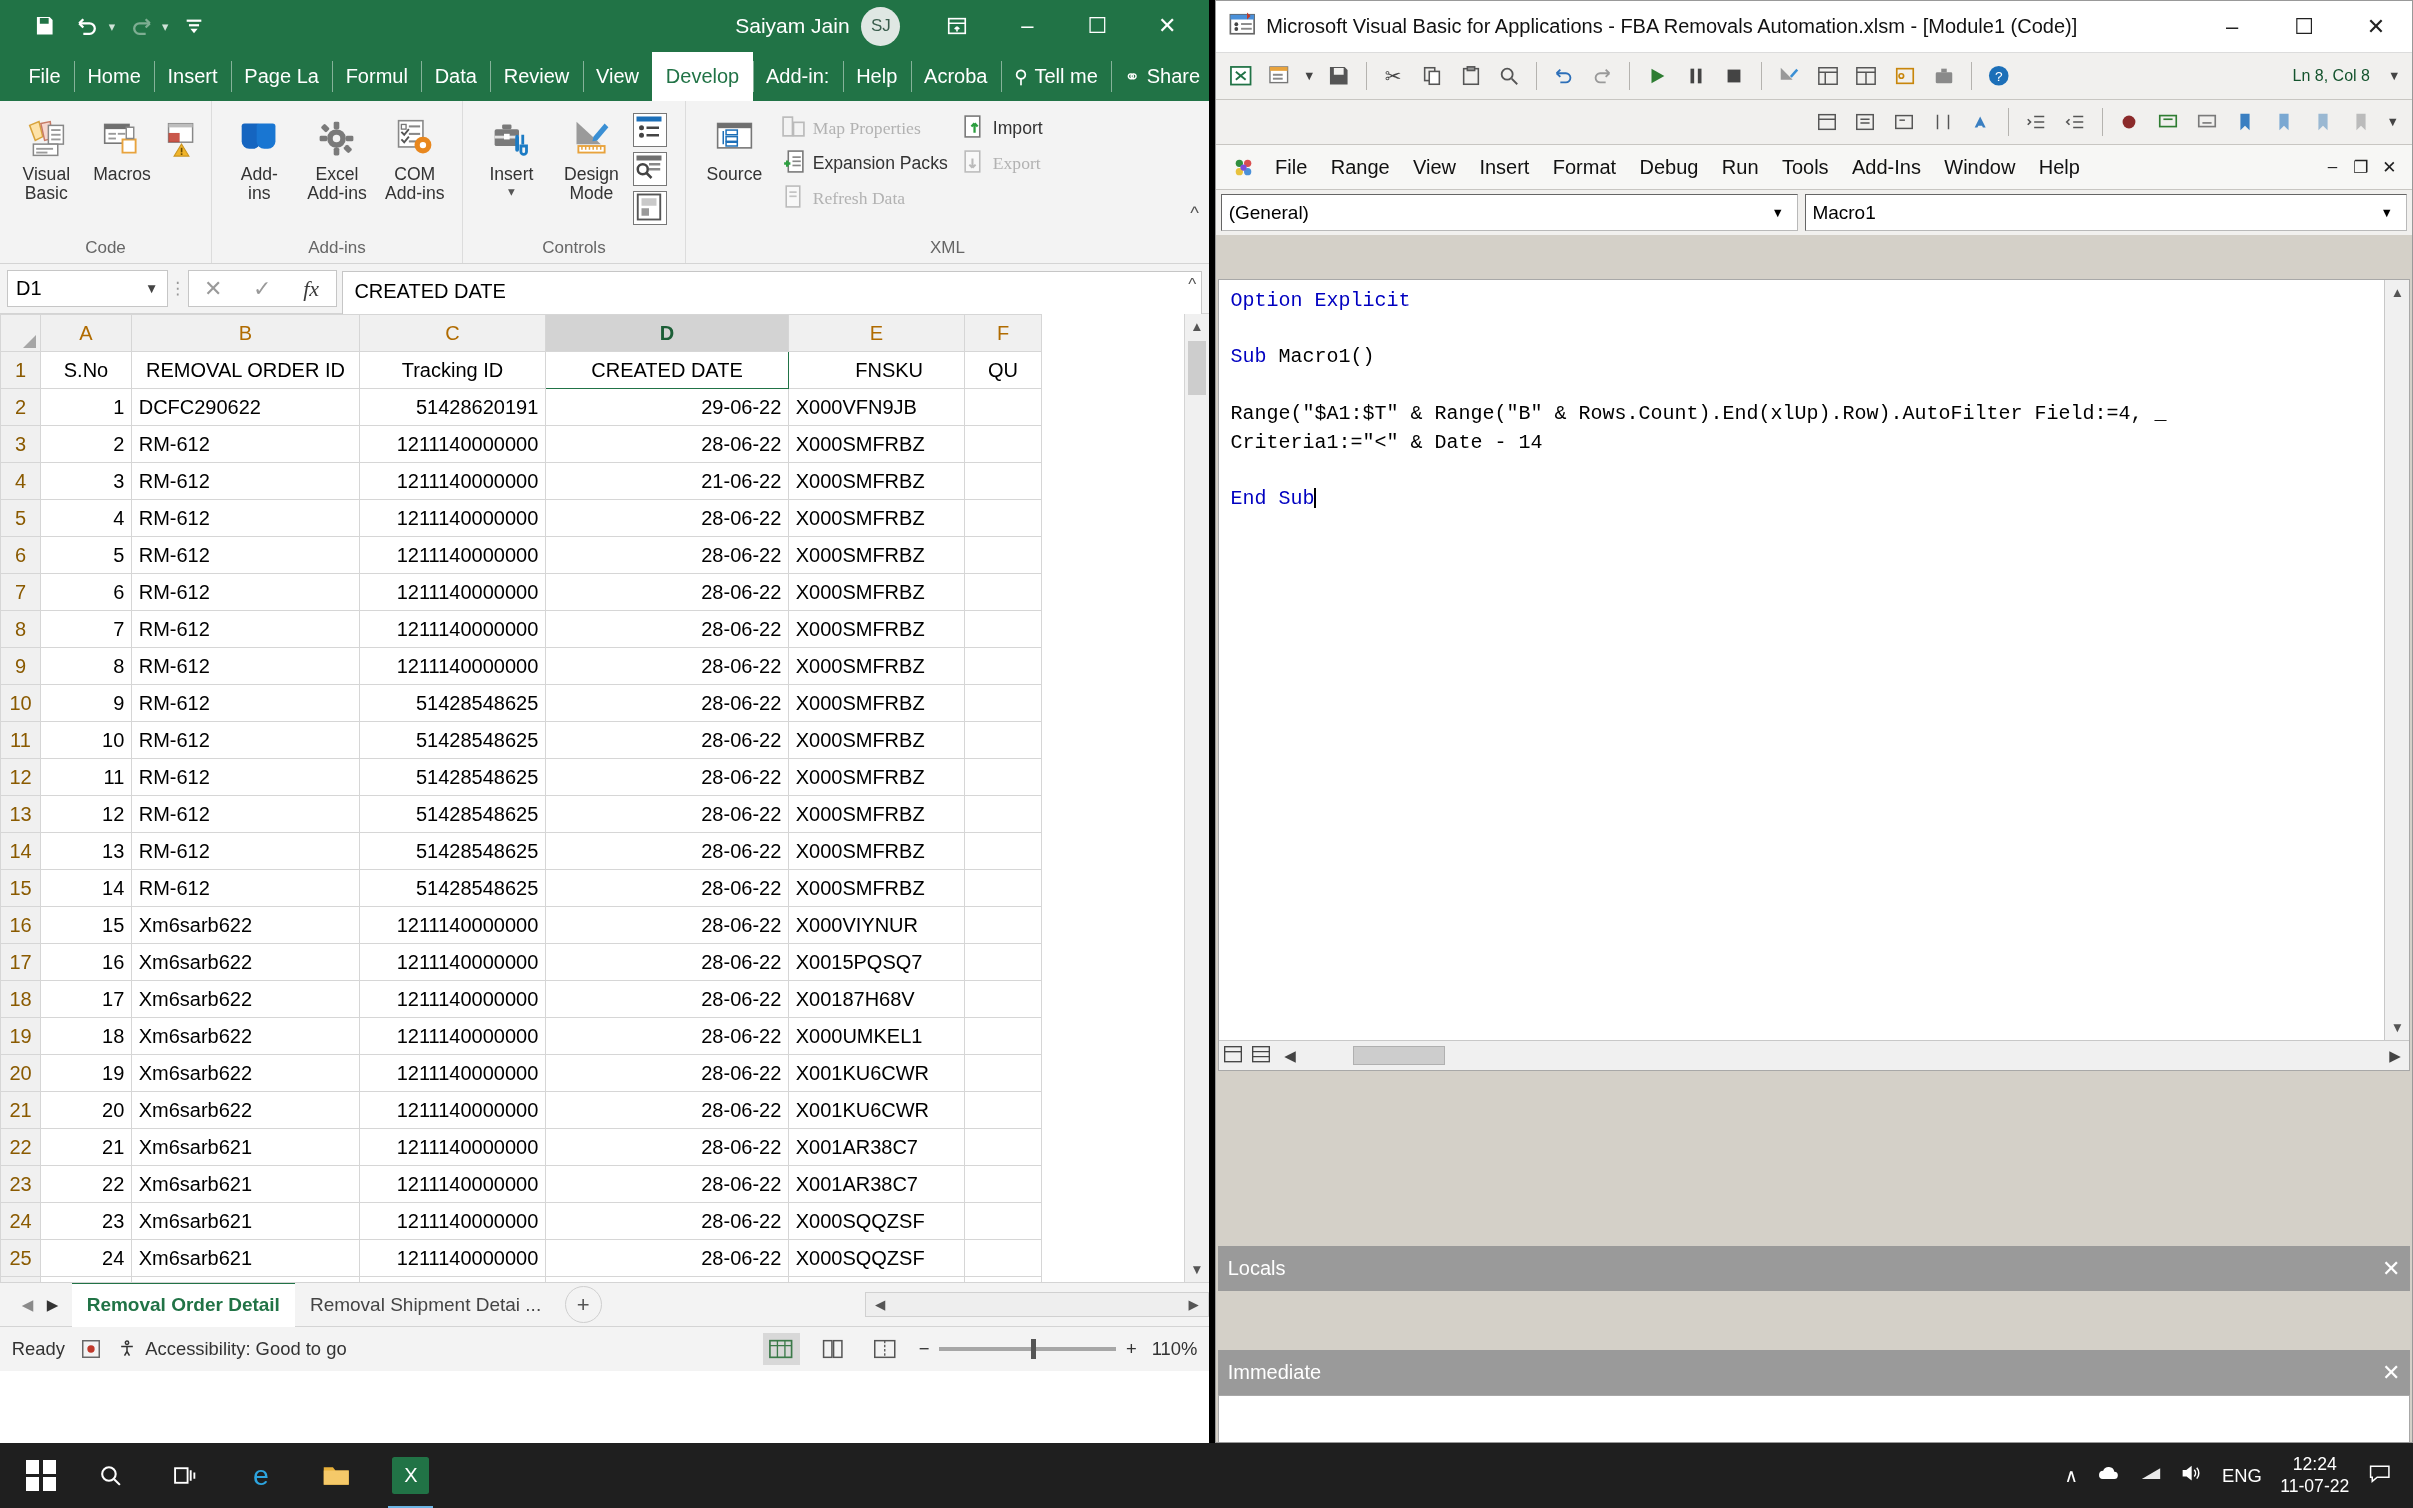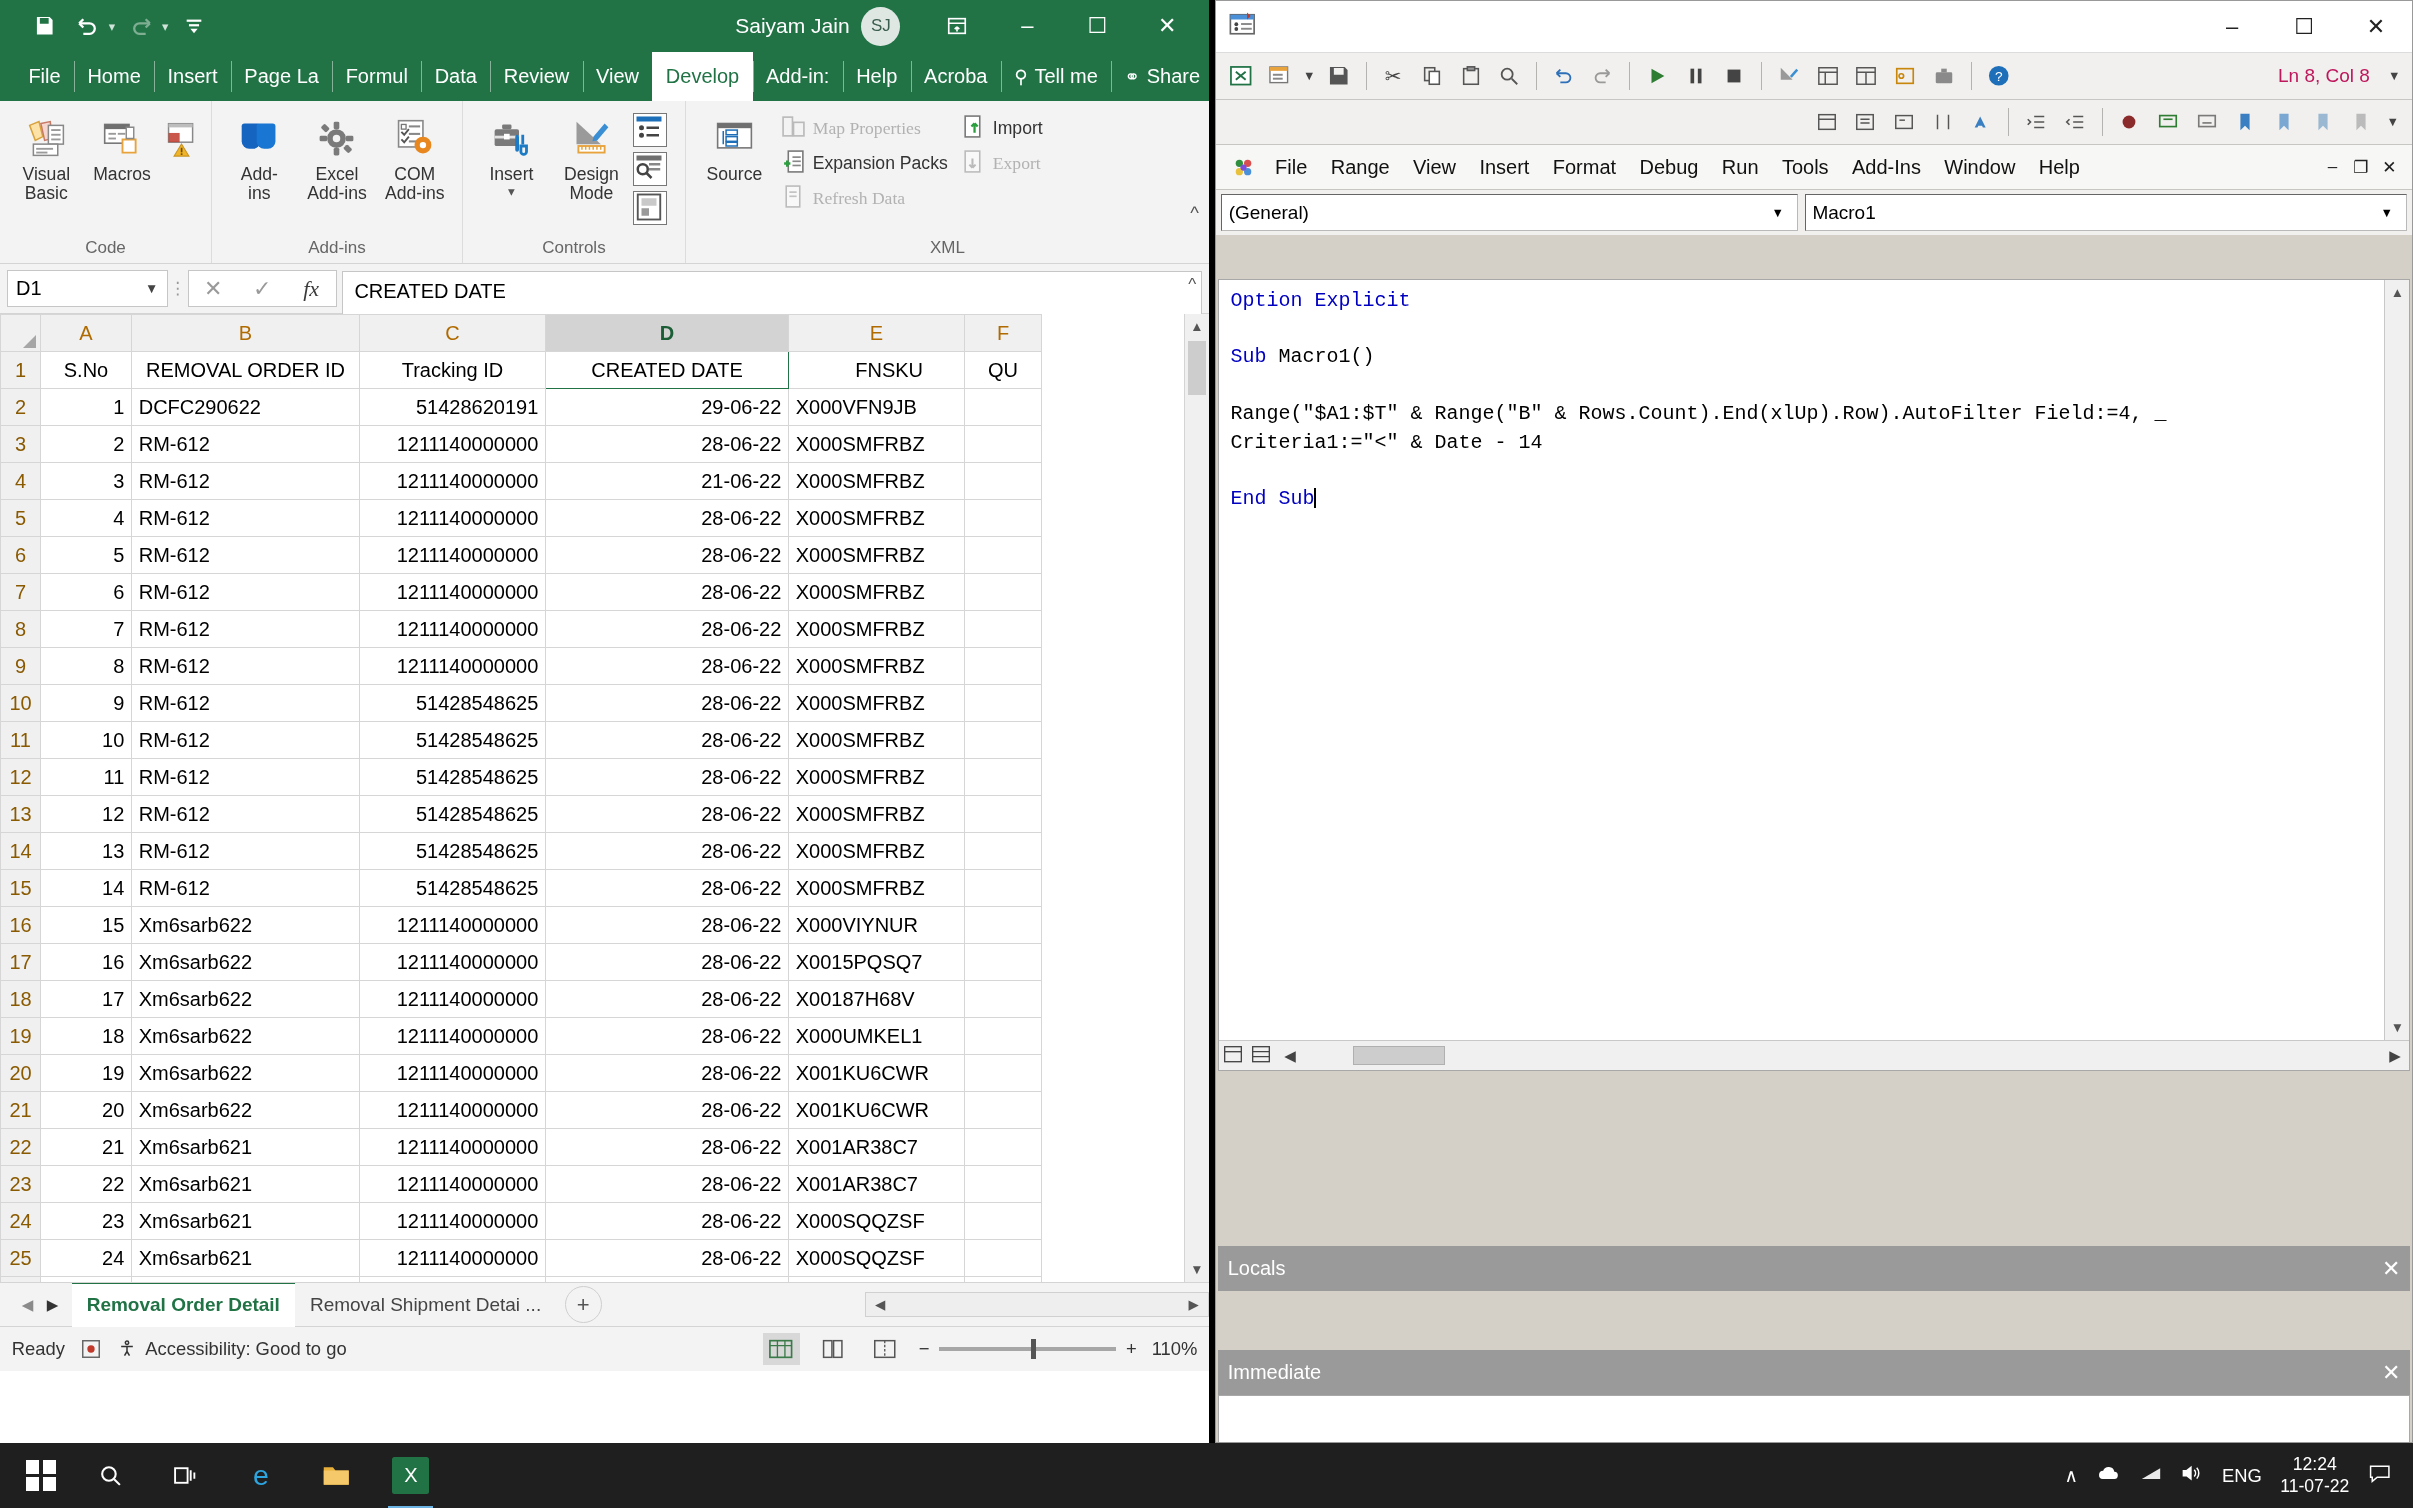--- a/index.html
+++ b/index.html
@@ -141,21 +141,21 @@
     padding-left:11.7px; border-bottom:0.8px solid #dcdcdc;}
   .vba-title-text { font-size:20px; color:#111; margin-left:10px; white-space:nowrap;}
   .vba-wbtns { margin-left:auto; display:flex; }
   .vba-wbtn { width:72px; height:50px; display:flex; align-items:center; justify-content:center;
     font-size:22px; color:#222; }
   .vba-toolbar { height:47px; background:#f1f0ee; display:flex; align-items:center;
     padding:0 6.7px; gap:1.7px; border-bottom:0.8px solid #c8c6c2; }
   .tb-icon { width:37px; height:37px; display:flex; align-items:center; justify-content:center;
     font-size:20px; color:#444; }
   .tb-sep { width:0.8px; height:28.5px; background:#b5b3af; margin:0 6.7px; }
-  .tb-pos { margin-left:auto; font-size:19px; color:#be185d; padding-right:11.7px; }
+  .tb-pos { margin-left:auto; font-size:16px; color:#14532d; padding-right:11.7px; }
   .vba-toolbar2 { height:45px; background:#f1f0ee; display:flex; align-items:center;
     justify-content:flex-end; padding:0 8.4px; gap:1.7px; border-bottom:0.8px solid #c8c6c2; }
   .vba-menubar { height:45px; background:#f7f7f5; display:flex; align-items:center;
     padding-left:8.4px; border-bottom:0.8px solid #c8c6c2; }
   .vm-icon { width:39px; height:39px; display:flex; align-items:center; justify-content:center;
     font-size:20px; }
   .vm-item { font-size:20px; color:#111; padding:0 11.7px; height:39px; display:flex;
     align-items:center; }
   .vm-right { margin-left:auto; display:flex; align-items:center; padding-right:8.4px; }
   .vm-wbtn { width:28.5px; height:34px; display:flex; align-items:center; justify-content:center;
@@ -867,20 +867,21 @@
       <svg width="28.5" height="28.5" viewBox="0 0 24 24">
           <rect x="2" y="4" width="20" height="16" fill="#fff" stroke="#666" stroke-width="1.4"></rect>
           <rect x="2" y="4" width="20" height="4" fill="#4a90d9"></rect>
           <circle cx="7" cy="12" r="1.6" fill="#444"></circle>
           <circle cx="7" cy="16" r="1.6" fill="#444"></circle>
           <rect x="11" y="11" width="9" height="1.6" fill="#888"></rect>
           <rect x="11" y="15" width="9" height="1.6" fill="#888"></rect>
           <path d="M16 2 l3 3 -3 3z" fill="#c0392b"></path>
         </svg>
     </span>
+    <span class="vba-title-text">Microsoft Visual Basic for Applications - FBA Removals Automation.xlsm - [Module1 (Code)]</span>
     <div class="vba-wbtns">
       <div class="vba-wbtn">–</div>
       <div class="vba-wbtn">☐</div>
       <div class="vba-wbtn close">✕</div>
     </div>
   </div>
 
   <div class="vba-toolbar">
     <span class="tb-icon">
       <svg width="23.5" height="23.5" viewBox="0 0 24 24">

